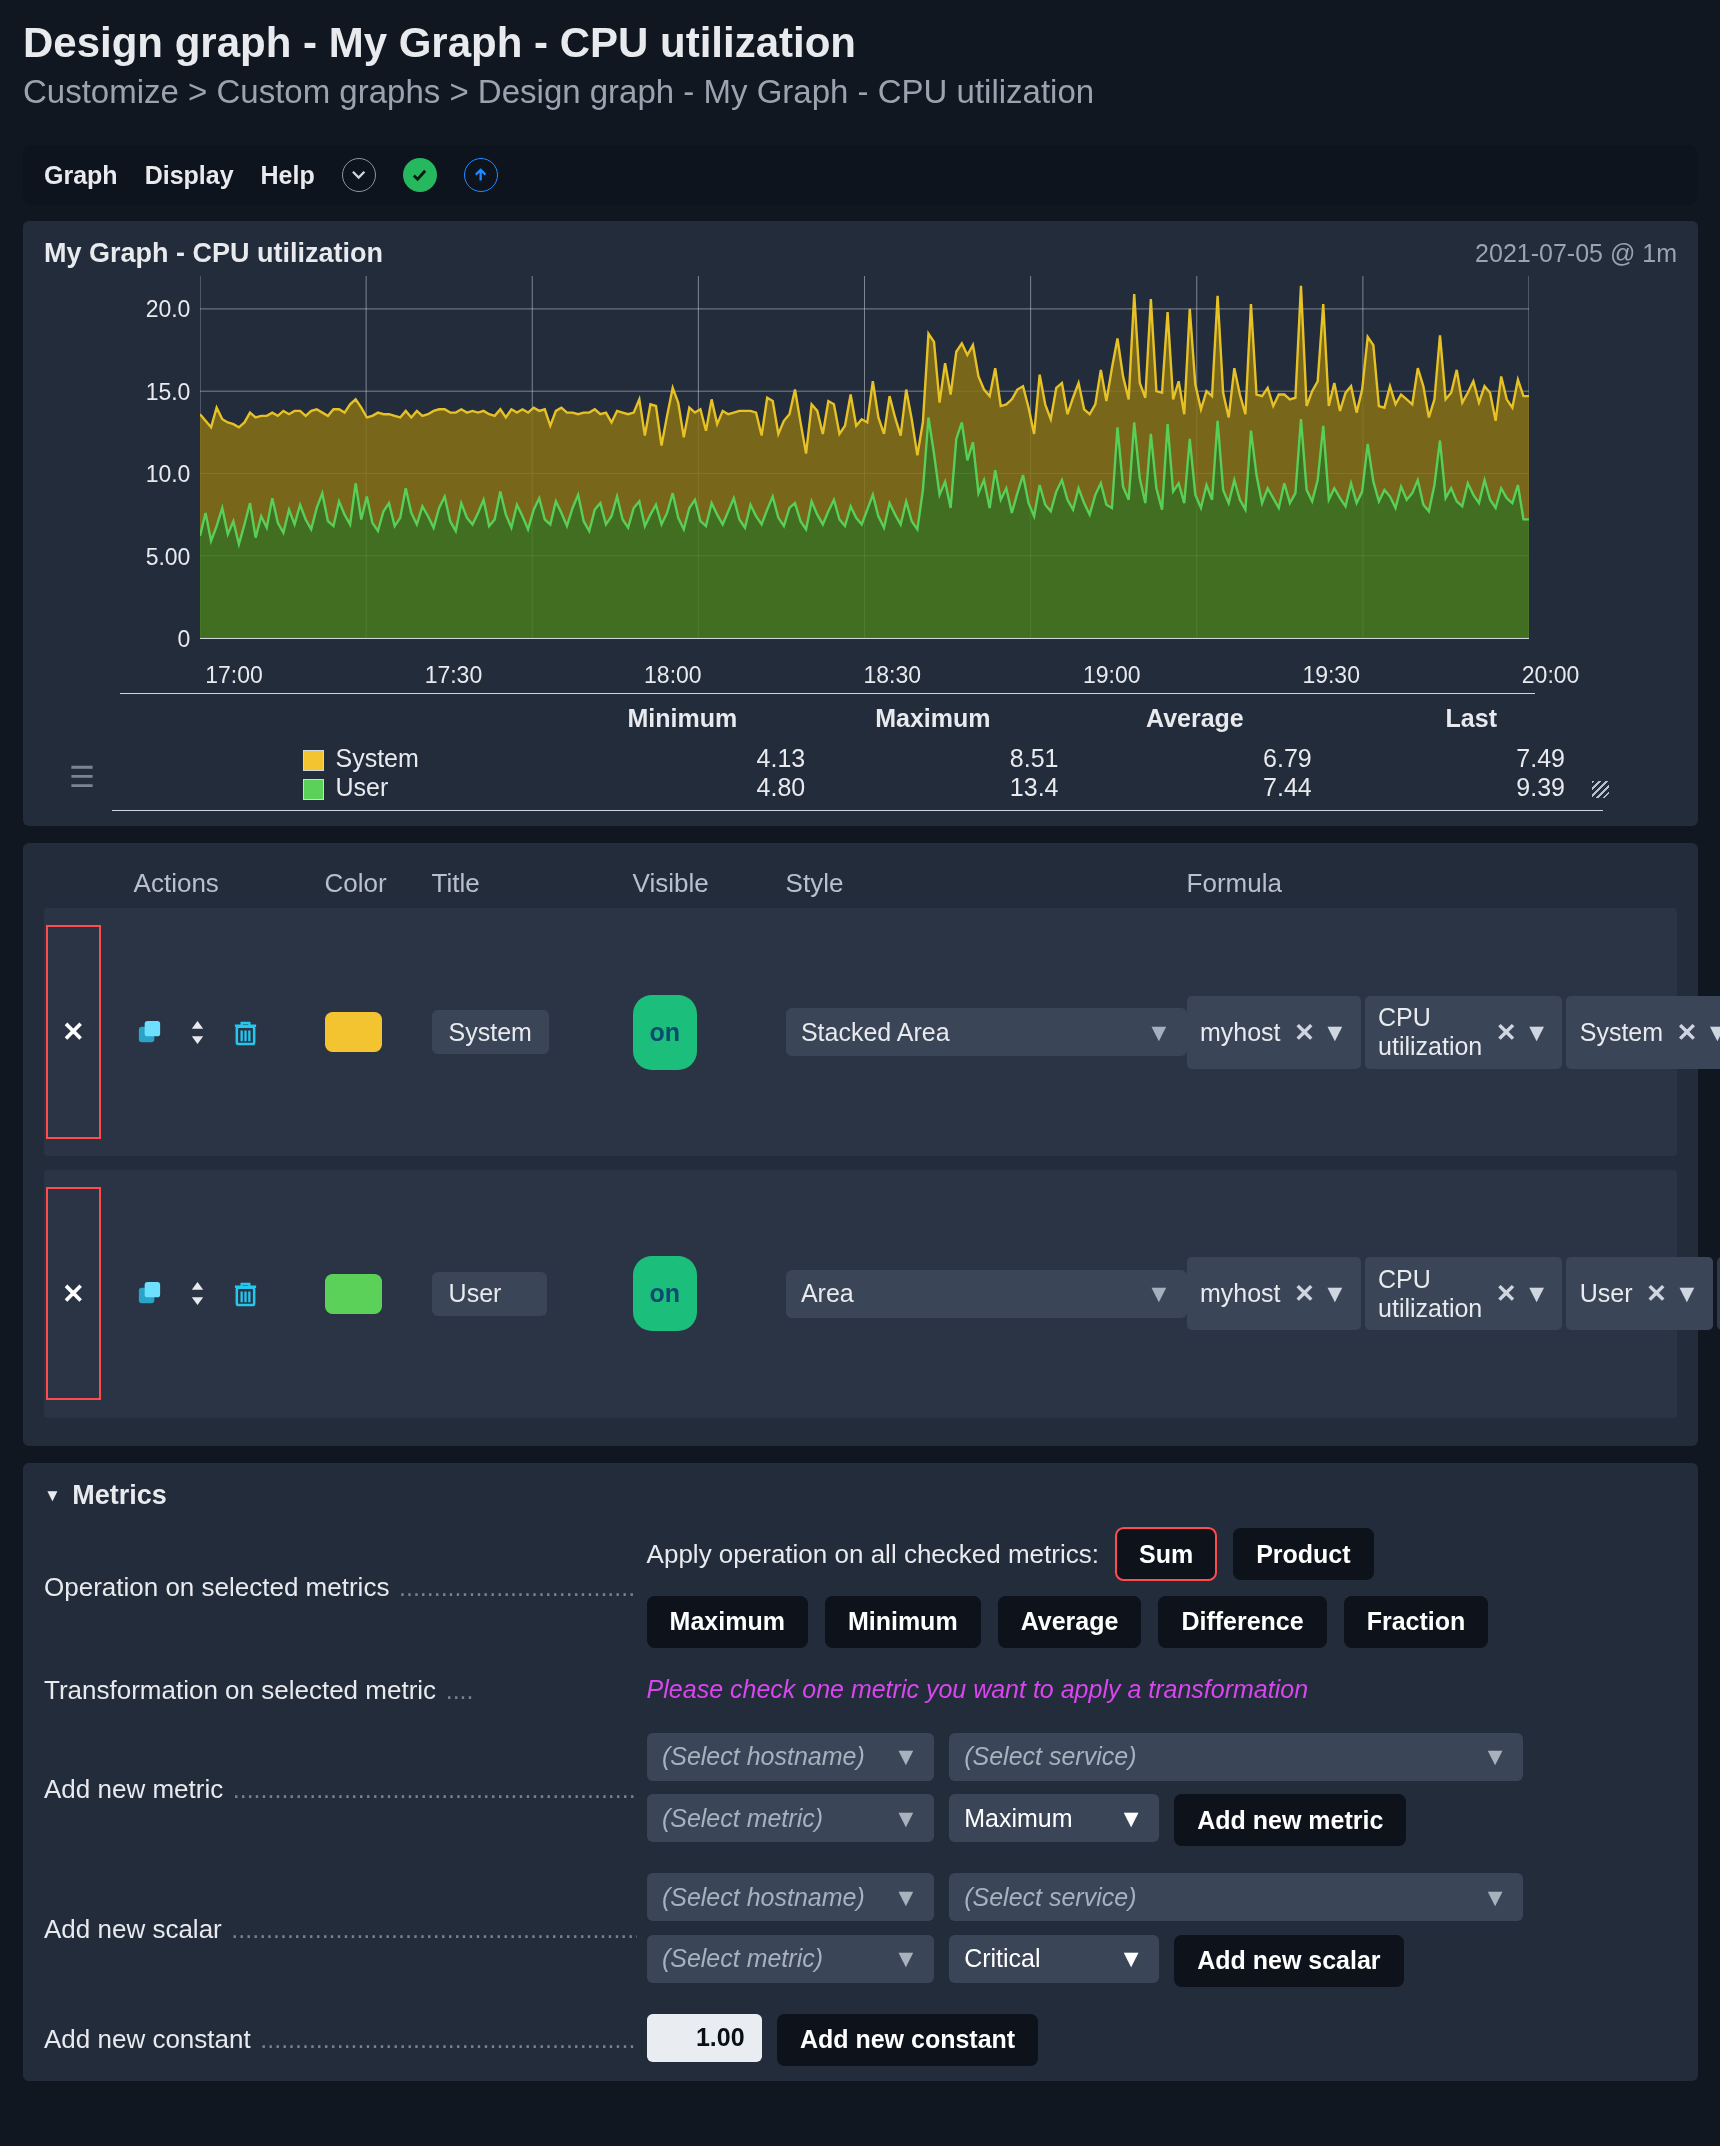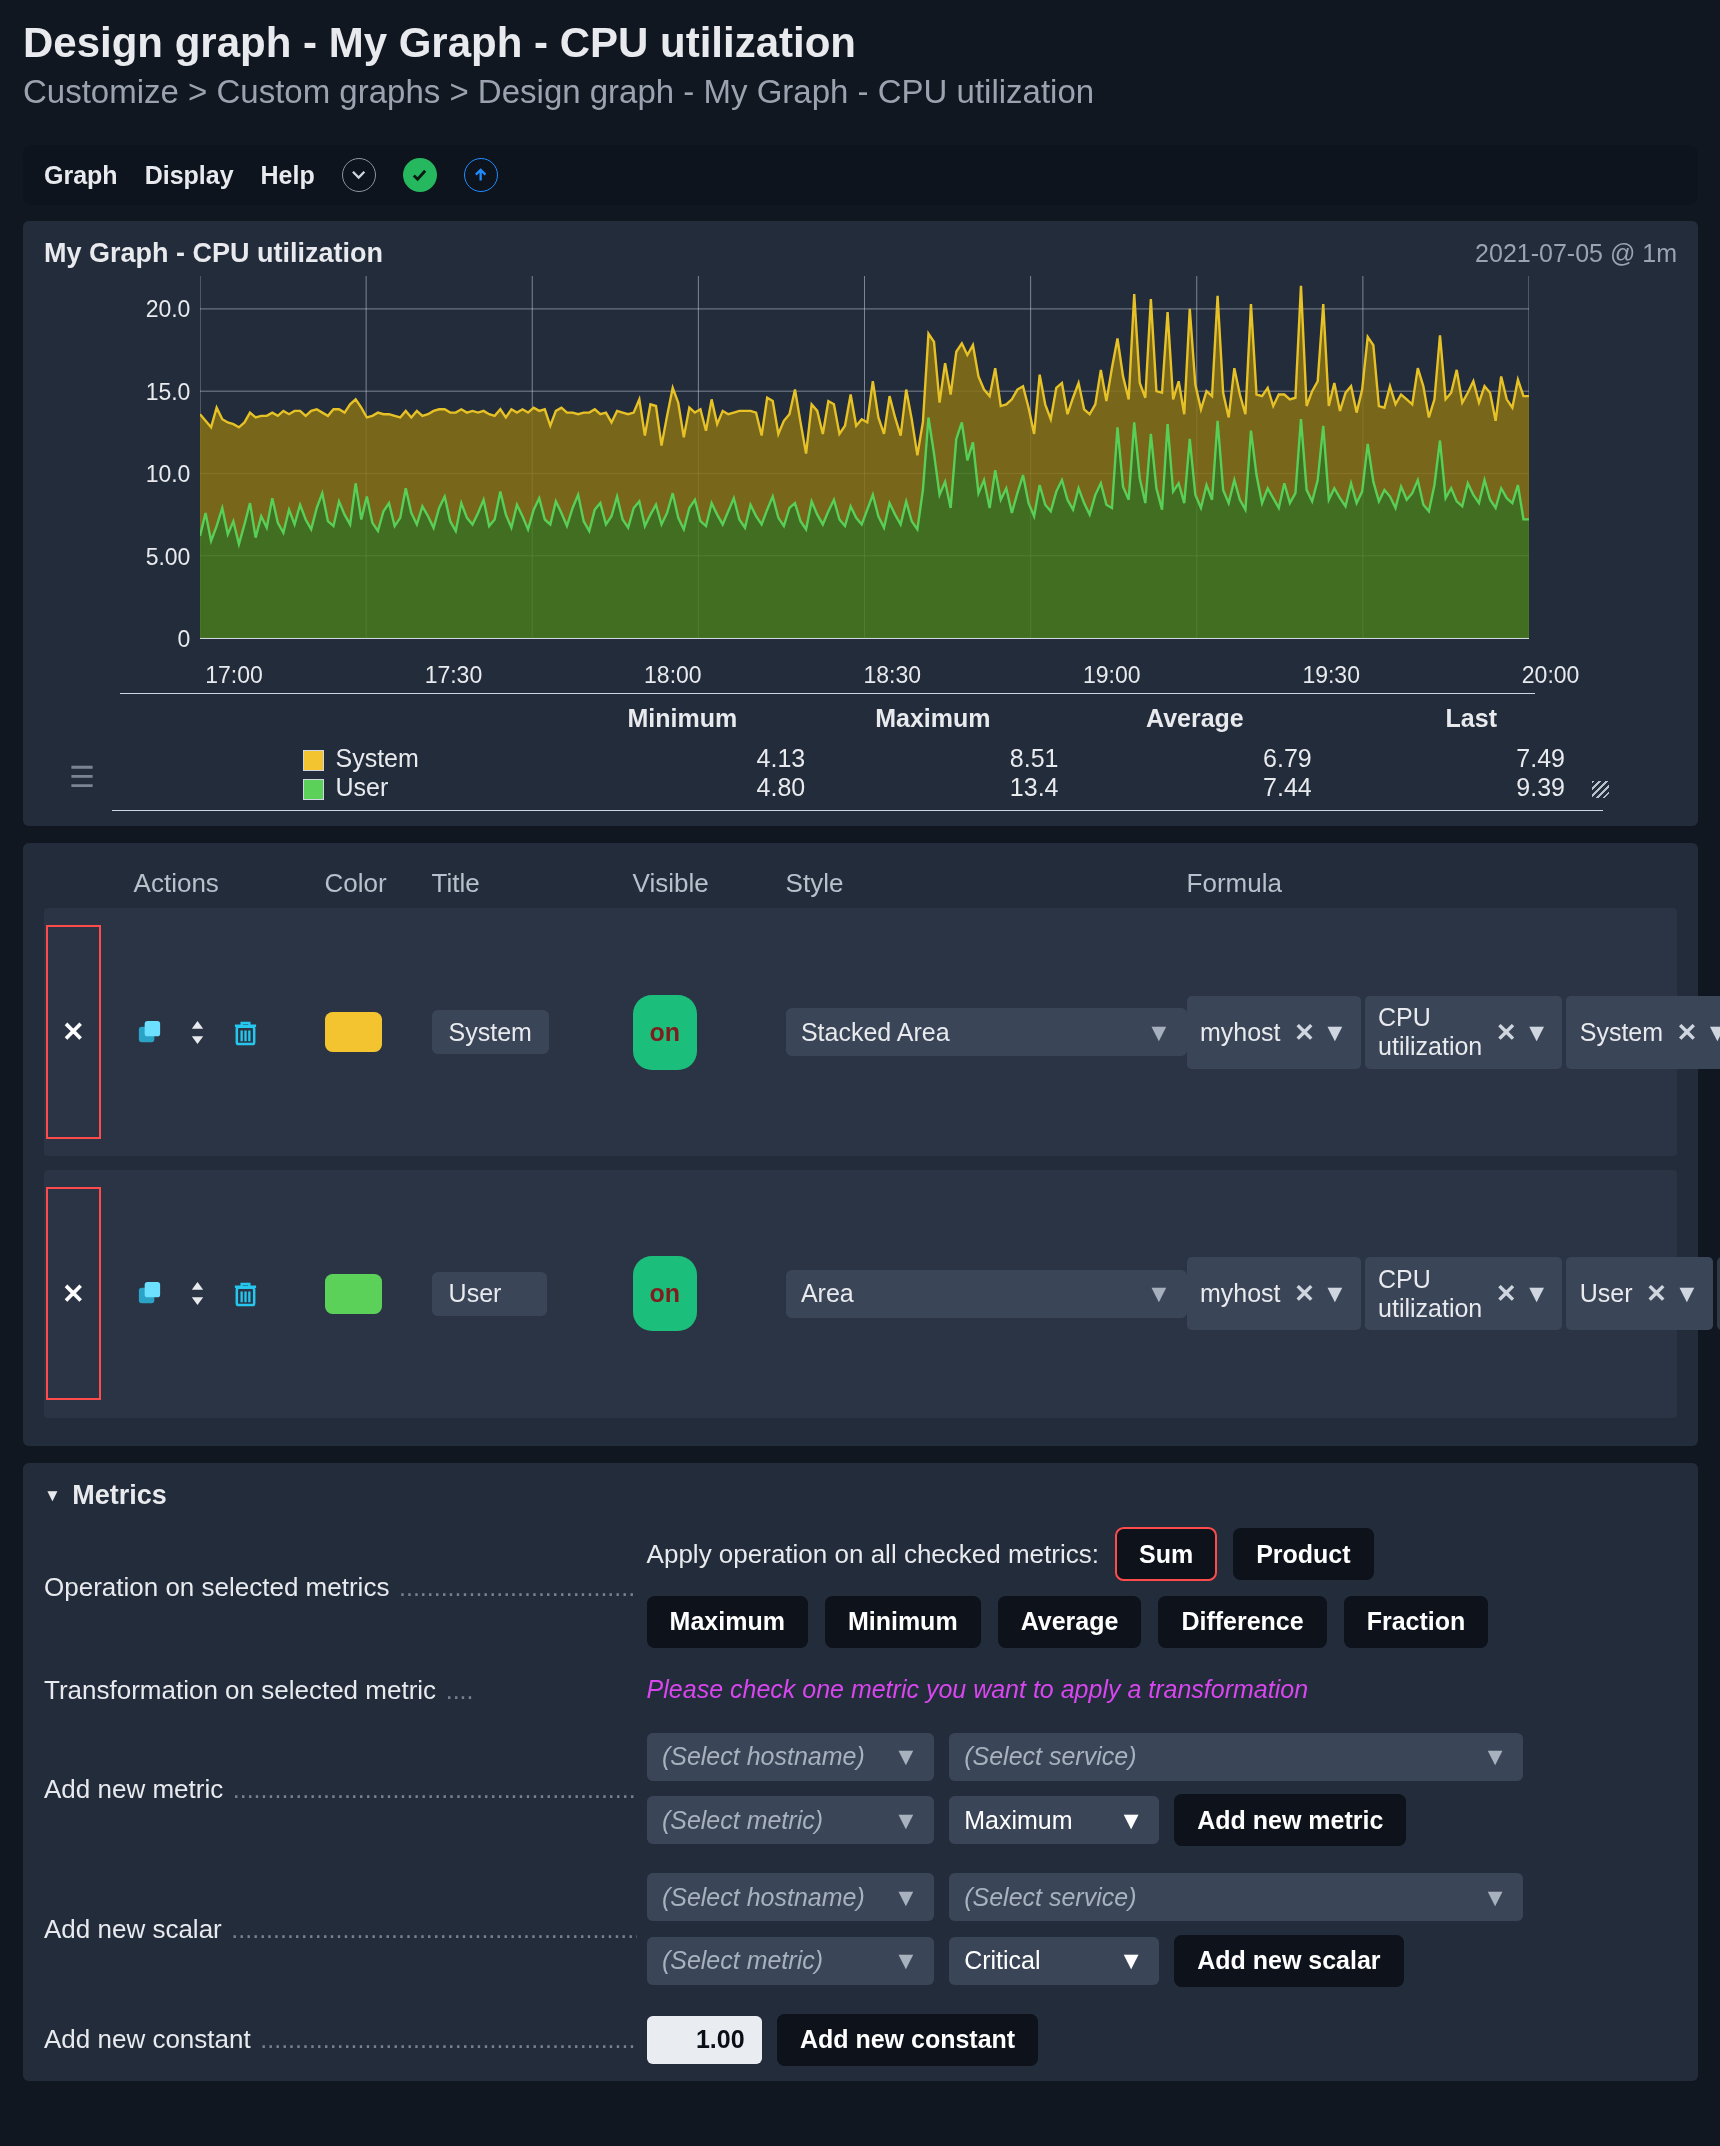--- a/index.html
+++ b/index.html
@@ -146,21 +146,21 @@
   .actions{display:flex;align-items:center;gap:15.3px}
   .ic{width:32.5px;height:32.5px;display:inline-flex;align-items:center;justify-content:center}
   .ic svg{display:block}
   .color-chip{width:57px;height:40px;border-radius:7.6px}
   .chip-y{background:var(--yellow)}
   .chip-g{background:var(--green)}
   .pill{
     background:var(--tag-bg);border-radius:5.7px;padding:7.6px 17px;min-width:115px;display:inline-block
   }
   .toggle{
-    background:#1bbf7b;color:#7f1d1d;border-radius:19px;padding:23px 17px;font-weight:800;
+    background:#1bbf7b;color:#0c4a6e;border-radius:19px;padding:23px 17px;font-weight:800;
     display:inline-block
   }
   .select{
     background:var(--tag-bg);border-radius:5.7px;padding:9.6px 15.3px;display:flex;align-items:center;justify-content:space-between;min-width:268px
   }
   .select .caret{color:#a6afbd}
   .formula{display:flex;flex-direction:row;gap:4px;min-width:440px}
   .tag{
     background:var(--tag-bg);border-radius:4.8px;padding:7.6px 13.4px;display:flex;align-items:center;justify-content:space-between;gap:13.4px
   }
@@ -183,21 +183,21 @@
   .btn.highlight{outline:2.9px solid var(--red);outline-offset:-1px}
   .muted-it{color:#d946ef;font-style:italic}
   .dd{
     background:var(--tag-bg);border-radius:5.7px;padding:9.6px 15.3px;display:inline-flex;align-items:center;justify-content:space-between;gap:11.5px;min-width:287px;color:#a8b1be;font-style:italic
   }
   .dd .caret{font-style:normal}
   .dd.solid{color:#fff;font-style:normal}
   .input-num{
     background:#e9edf2;color:#0a0f17;border-radius:5.7px;padding:9.6px 17px;width:115px;text-align:right;font-weight:600
   }
-  .rowflex{display:flex;align-items:center;gap:15.3px;flex-wrap:wrap}
+  .rowflex{display:flex;align-items:flex-start;gap:15.3px;flex-wrap:wrap}
   .rowcol{display:flex;flex-direction:column;gap:13.4px}
 </style>
 </head>
 <body>
 
 <div class="page">
   <h1>Design graph - My Graph - CPU utilization</h1>
   <div class="breadcrumb">Customize &gt; Custom graphs &gt; Design graph - My Graph - CPU utilization</div>
 
   <div class="menubar">

